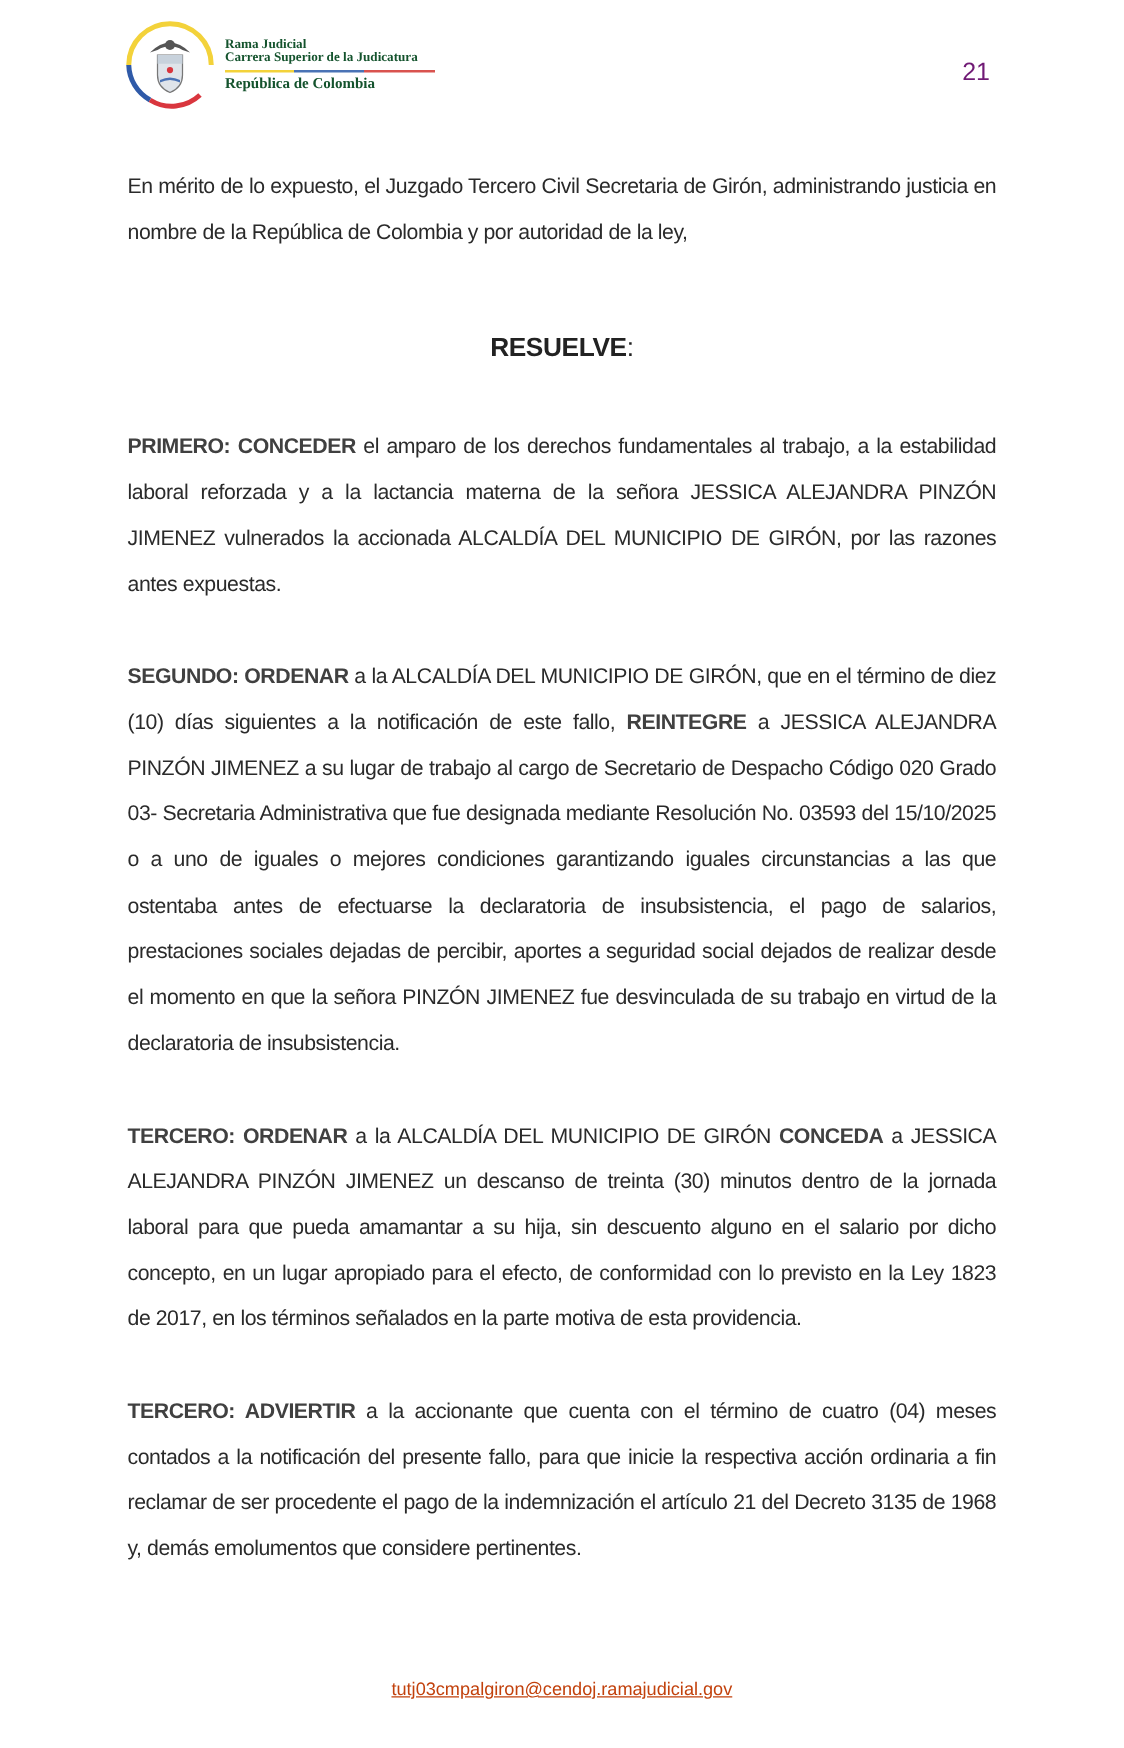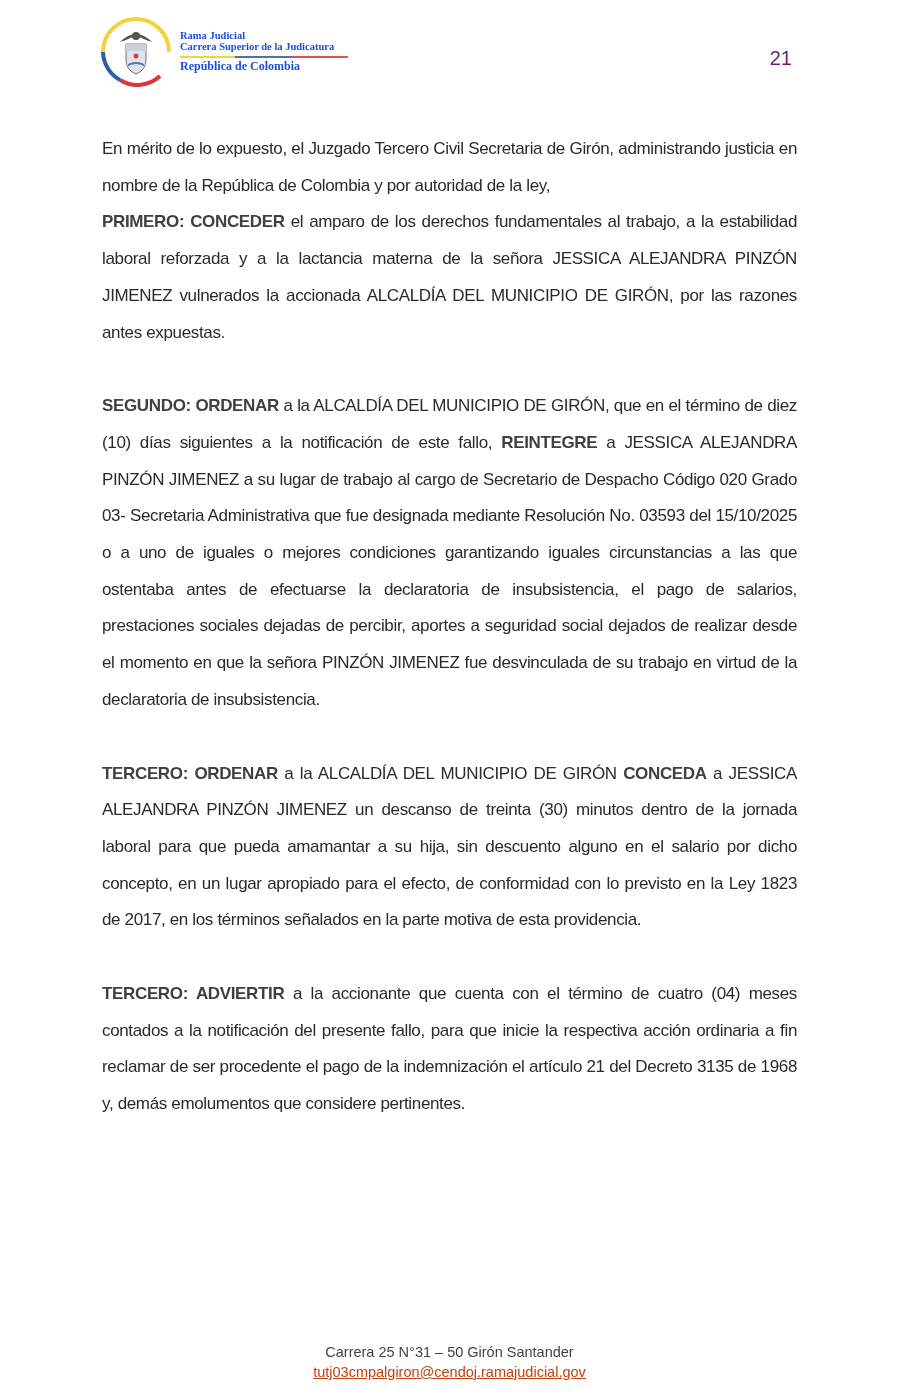--- a/index.html
+++ b/index.html
@@ -2,21 +2,21 @@
 <html><head>
   <meta charset="utf-8">
   <style>
     html, body { margin: 0; padding: 0; background: #ffffff; }
     body {
       width: 899px; height: 1398px; position: relative; overflow: hidden;
       font-family: "Liberation Sans", sans-serif; color: #262626;
     }
     .header { position: absolute; left: 100px; top: 14px; width: 700px; height: 72px; }
     .seal { position: absolute; left: 0; top: 2px; width: 72px; height: 72px; }
-    .brand { position: absolute; left: 80px; top: 16px; font-family: "Liberation Serif", serif; color: #1d4ed8; }
+    .brand { position: absolute; left: 80px; top: 16px; font-family: "Liberation Serif", serif; color: #14532d; }
     .brand .l1, .brand .l2 { font-size: 10.5px; line-height: 11px; font-weight: bold; }
     .brand .sep { width: 168px; height: 2px; margin: 4px 0 3px;
       background: linear-gradient(to right, #f3d23a 0%, #f3d23a 33%, #4a73b5 33%, #4a73b5 66%, #d9534f 66%, #d9534f 100%); }
     .brand .l3 { font-size: 12px; line-height: 11px; font-weight: bold; }
     .page-num { position: absolute; right: 107px; top: 47px; font-size: 20px; color: #701a75; }
 
     .content { position: absolute; left: 102px; top: 131px; width: 695px; }
     p.para {
       margin: 0; font-size: 17px; line-height: 36.7px; text-align: justify;
       text-align-last: left; color: #2a2a2a;
@@ -52,29 +52,29 @@
     <div class="l2">Carrera Superior de la Judicatura</div>
     <div class="sep"></div>
     <div class="l3">República de Colombia</div>
   </div>
 </div>
 <div class="page-num">21</div>
 
 <div class="content">
   <p class="para">En mérito de lo expuesto, el Juzgado Tercero Civil Secretaria de Girón, administrando justicia en nombre de la República de Colombia y por autoridad de la ley,</p>
 
+  <div class="heading"><b>RESUELVE</b><span>:</span></div>
 
   <p class="para"><b class="k">PRIMERO: CONCEDER</b><span> el amparo de los derechos fundamentales al trabajo, a la estabilidad laboral reforzada y a la lactancia materna de la señora JESSICA ALEJANDRA PINZÓN JIMENEZ vulnerados la accionada ALCALDÍA DEL MUNICIPIO DE GIRÓN, por las razones antes expuestas.</span></p>
   <div class="gap"></div>
 
   <p class="para"><b class="k">SEGUNDO: ORDENAR</b><span> a la ALCALDÍA DEL MUNICIPIO DE GIRÓN, que en el término de diez (10) días siguientes a la notificación de este fallo, </span><b class="k">REINTEGRE</b><span> a JESSICA ALEJANDRA PINZÓN JIMENEZ a su lugar de trabajo al cargo de Secretario de Despacho Código 020 Grado 03- Secretaria Administrativa que fue designada mediante Resolución No. 03593 del 15/10/2025 o a uno de iguales o mejores condiciones garantizando iguales circunstancias a las que ostentaba antes de efectuarse la declaratoria de insubsistencia, el pago de salarios, prestaciones sociales dejadas de percibir, aportes a seguridad social dejados de realizar desde el momento en que la señora PINZÓN JIMENEZ fue desvinculada de su trabajo en virtud de la declaratoria de insubsistencia.</span></p>
   <div class="gap"></div>
 
   <p class="para"><b class="k">TERCERO: ORDENAR</b><span> a la ALCALDÍA DEL MUNICIPIO DE GIRÓN </span><b class="k">CONCEDA</b><span> a JESSICA ALEJANDRA PINZÓN JIMENEZ un descanso de treinta (30) minutos dentro de la jornada laboral para que pueda amamantar a su hija, sin descuento alguno en el salario por dicho concepto, en un lugar apropiado para el efecto, de conformidad con lo previsto en la Ley 1823 de 2017, en los términos señalados en la parte motiva de esta providencia.</span></p>
   <div class="gap"></div>
 
   <p class="para"><b class="k">TERCERO: ADVIERTIR</b><span> a la accionante que cuenta con el término de cuatro (04) meses contados a la notificación del presente fallo, para que inicie la respectiva acción ordinaria a fin reclamar de ser procedente el pago de la indemnización el artículo 21 del Decreto 3135 de 1968 y, demás emolumentos que considere pertinentes.</span></p>
 </div>
 
 <div class="footer">
-  <div>Carrera 25 N°31 – 50 Girón Santander</div>
   <a>tutj03cmpalgiron@cendoj.ramajudicial.gov</a>
 </div>
 
 </body></html>

